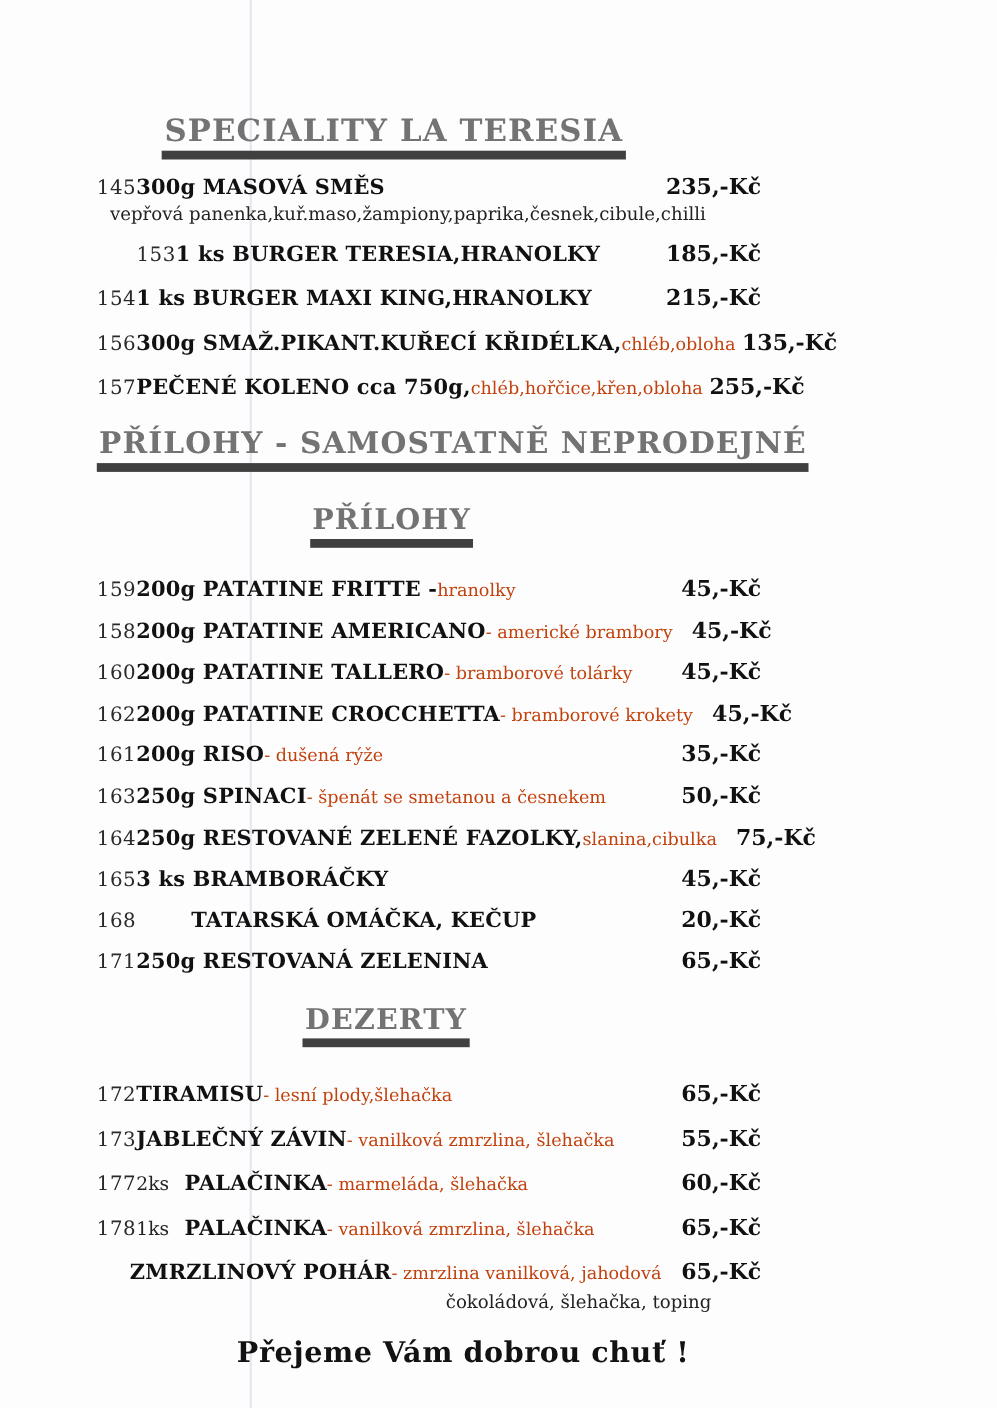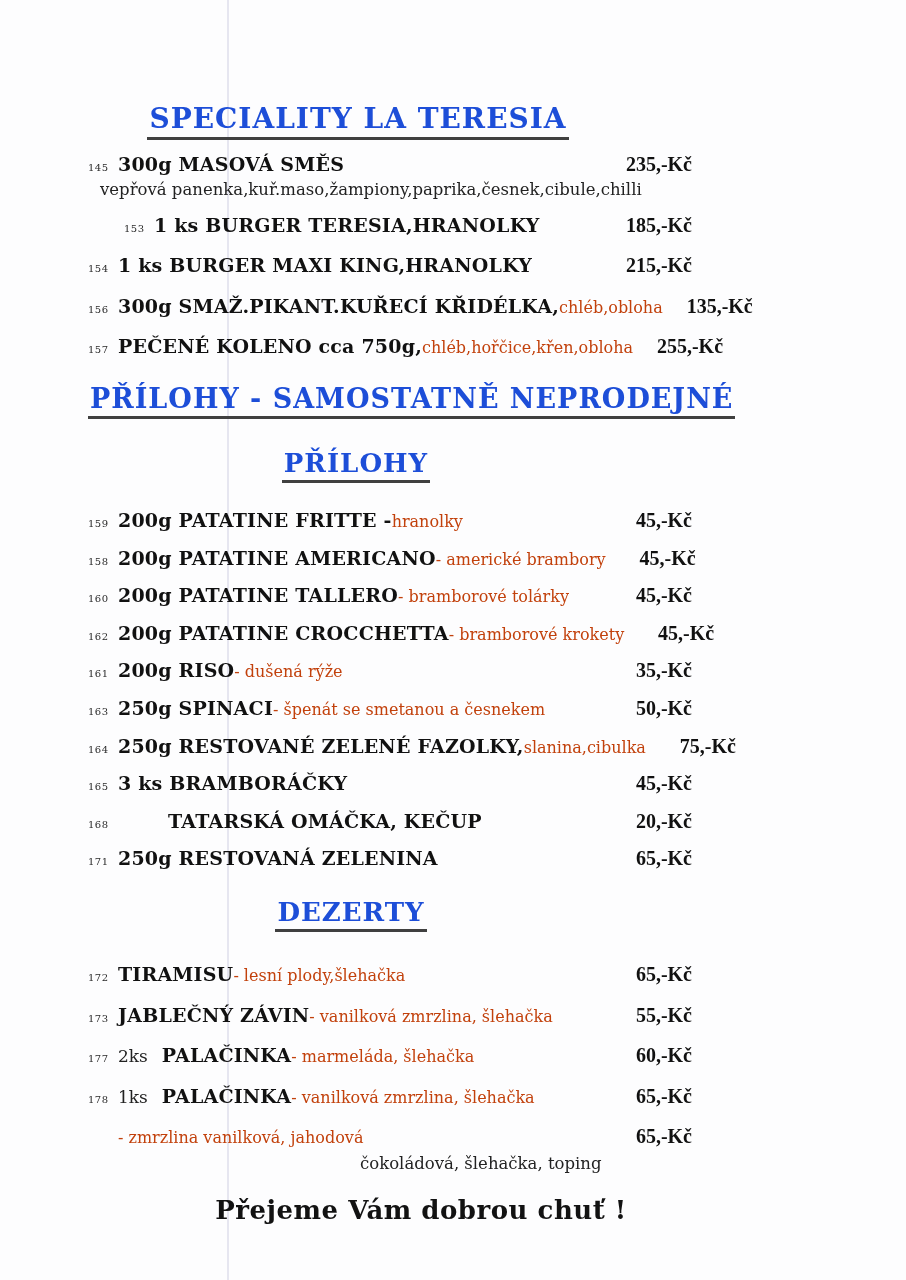--- a/index.html
+++ b/index.html
@@ -19,40 +19,40 @@
     position:absolute;left:227px;top:0;width:2px;height:1280px;
     background:#e6e6f0;
   }
   .content{
     position:absolute;left:88px;top:0;width:604px;
   }
   .center{text-align:center;}
   .heading{
     display:inline-block;
     font-weight:bold;
-    color:#1d4ed8;
-    border-bottom:3px solid #404040;
+    color:#737373;
+    border-bottom:8px solid #404040;
     padding:0 2px 2px 2px;
     letter-spacing:1px;
     white-space:nowrap;
   }
   .h-main{font-size:28px;margin-top:102px;transform:translateX(-32px);}
   .h-prilohy-full{font-size:27px;margin-top:24px;}
   .h-prilohy{font-size:26px;margin-top:29px;transform:translateX(-34px);}
   .h-dezerty{font-size:26px;margin-top:26px;transform:translateX(-39px);}
 
   .row{
     display:flex;
     align-items:baseline;
     line-height:1.18;
     white-space:nowrap;
   }
   .num{
     flex:0 0 30px;
-    font-size:10px;
+    font-size:18px;
     color:#2a2a2a;
     letter-spacing:0.5px;
   }
   .qty{
     font-size:17px;
     margin-right:14px;
     color:#222;
   }
   .nm{
     font-weight:bold;
@@ -65,39 +65,38 @@
     color:#c2410c;
   }
   .price{
     margin-left:auto;
     font-weight:bold;
     font-size:20px;
     color:#111;
     text-align:right;
     min-width:84px;
     padding-left:6px;
-    font-family:Liberation Serif, serif;
   }
   .note{
     font-size:16.5px;
     color:#222;
     margin-left:12px;
     margin-top:3px;
   }
   .s1 .row{margin-top:17px;}
   .s1 .row.first{margin-top:13px;}
   .s1 .row.after-note{margin-top:15px;margin-left:36px;}
   .s2 .row{margin-top:14px;}
   .s2 .row.first{margin-top:26px;}
   .s3 .row{margin-top:17px;}
   .s3 .row.first{margin-top:31px;}
   .indent-name{margin-left:50px;}
   .pohar-note{
     font-size:16.5px;color:#222;
-    margin-left:272px;margin-top:5px;
+    margin-left:272px;margin-top:5px;text-align:center;
   }
   .footer{
     font-weight:bold;
     font-size:26px;
     color:#121212;
     margin-top:22px;
     letter-spacing:0.5px;
     transform:translateX(31px);
   }
 </style>
@@ -254,20 +253,21 @@
       <div class="row">
         <span class="num">178</span>
         <span class="qty">1ks</span>
         <span class="nm">PALAČINKA</span>
         <span class="ds"> - vanilková zmrzlina, šlehačka</span>
         <span class="price">65,-Kč</span>
       </div>
 
       <div class="row">
         <span class="num"></span>
+        <span class="nm">ZMRZLINOVÝ POHÁR</span>
         <span class="ds"> - zmrzlina vanilková, jahodová</span>
         <span class="price">65,-Kč</span>
       </div>
       <div class="pohar-note">čokoládová, šlehačka, toping</div>
     </div>
 
     <div class="center">
       <div class="footer">Přejeme Vám dobrou chuť !</div>
     </div>
 

